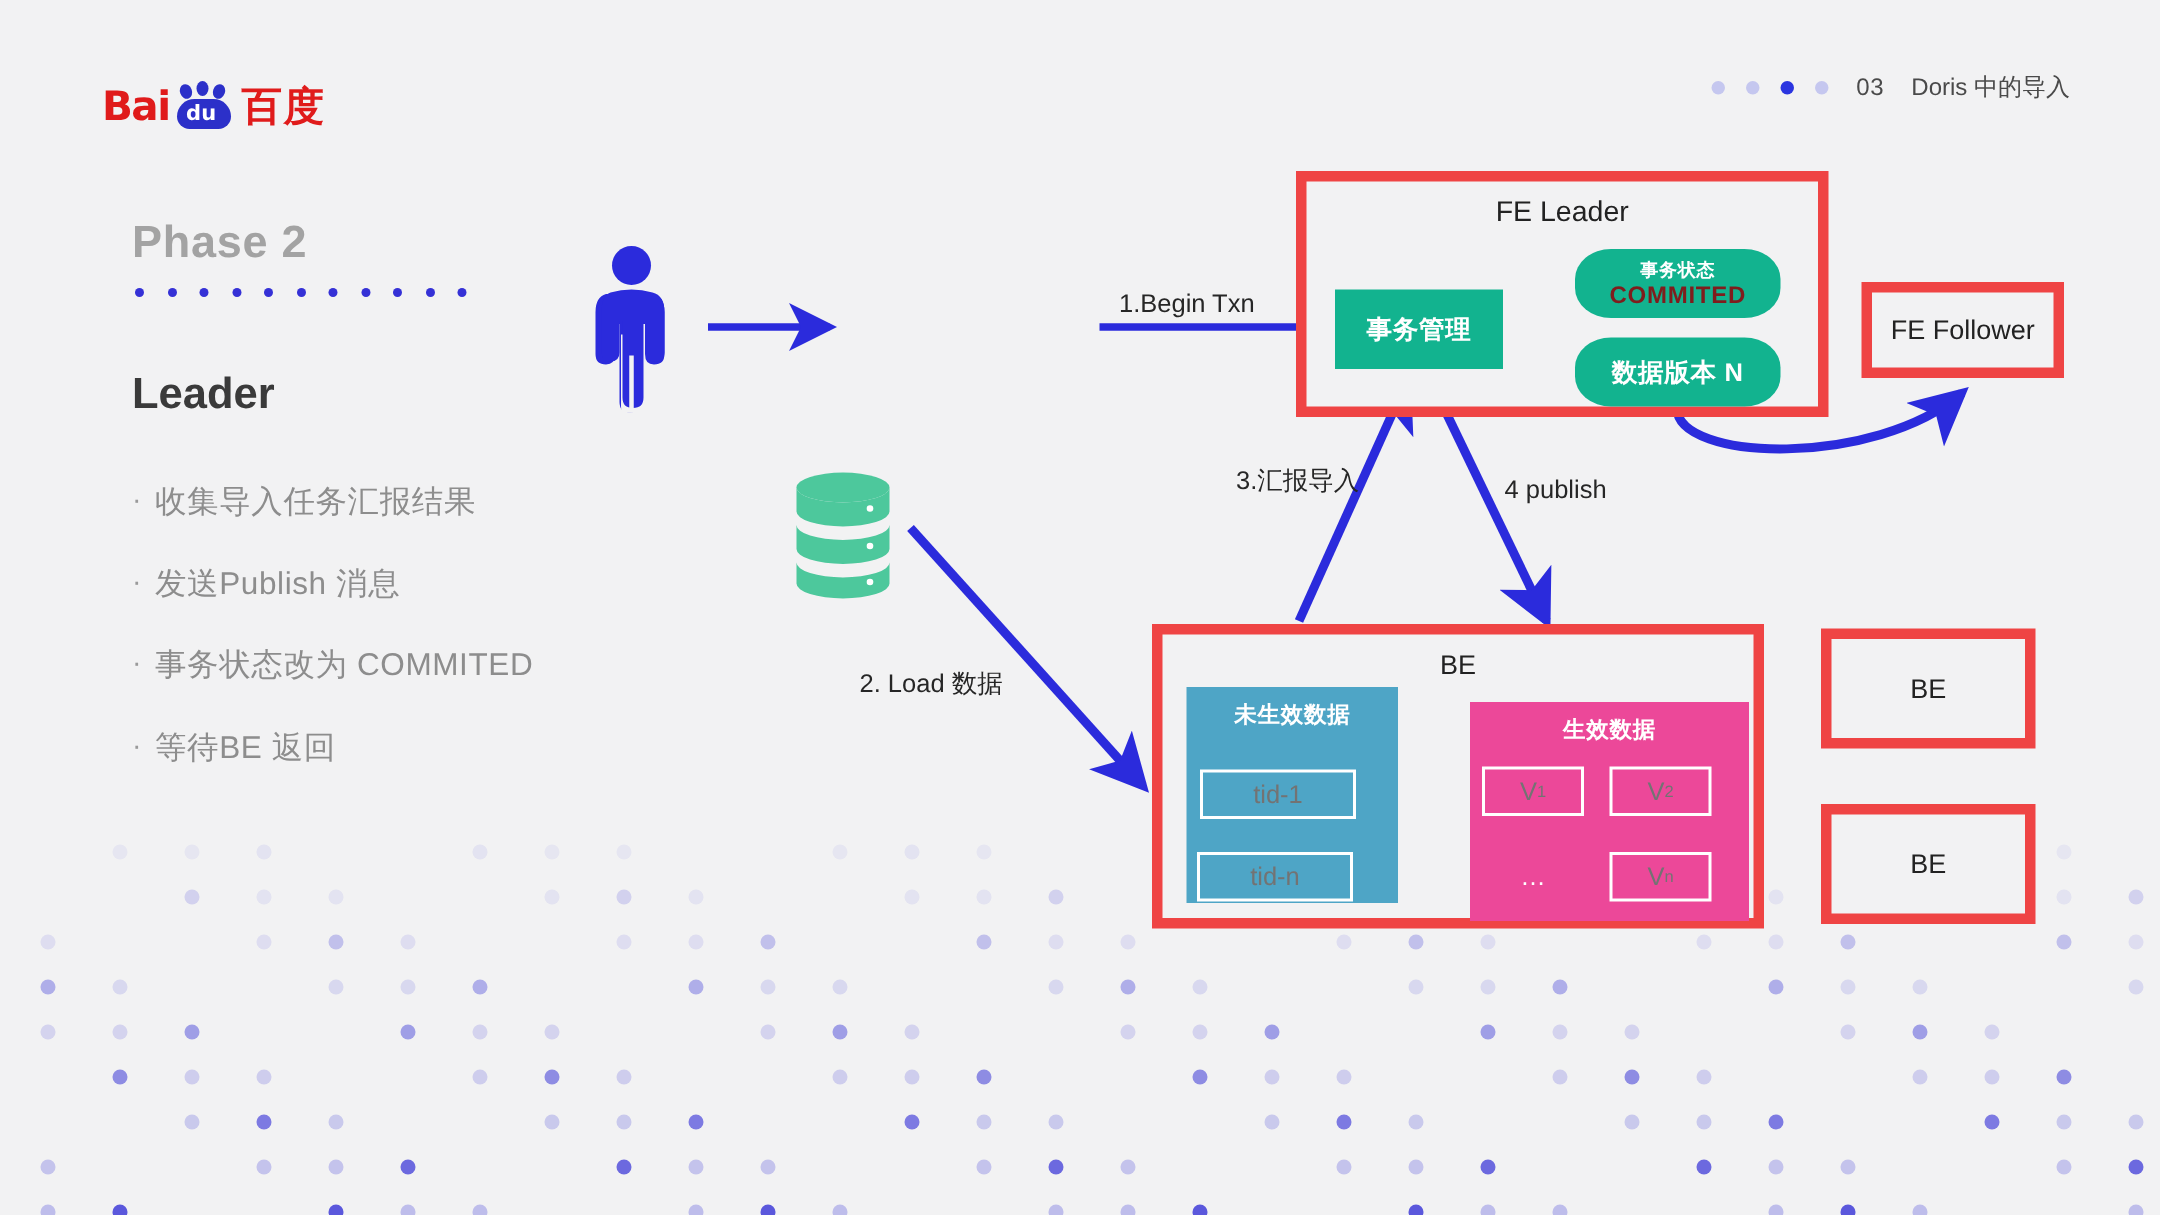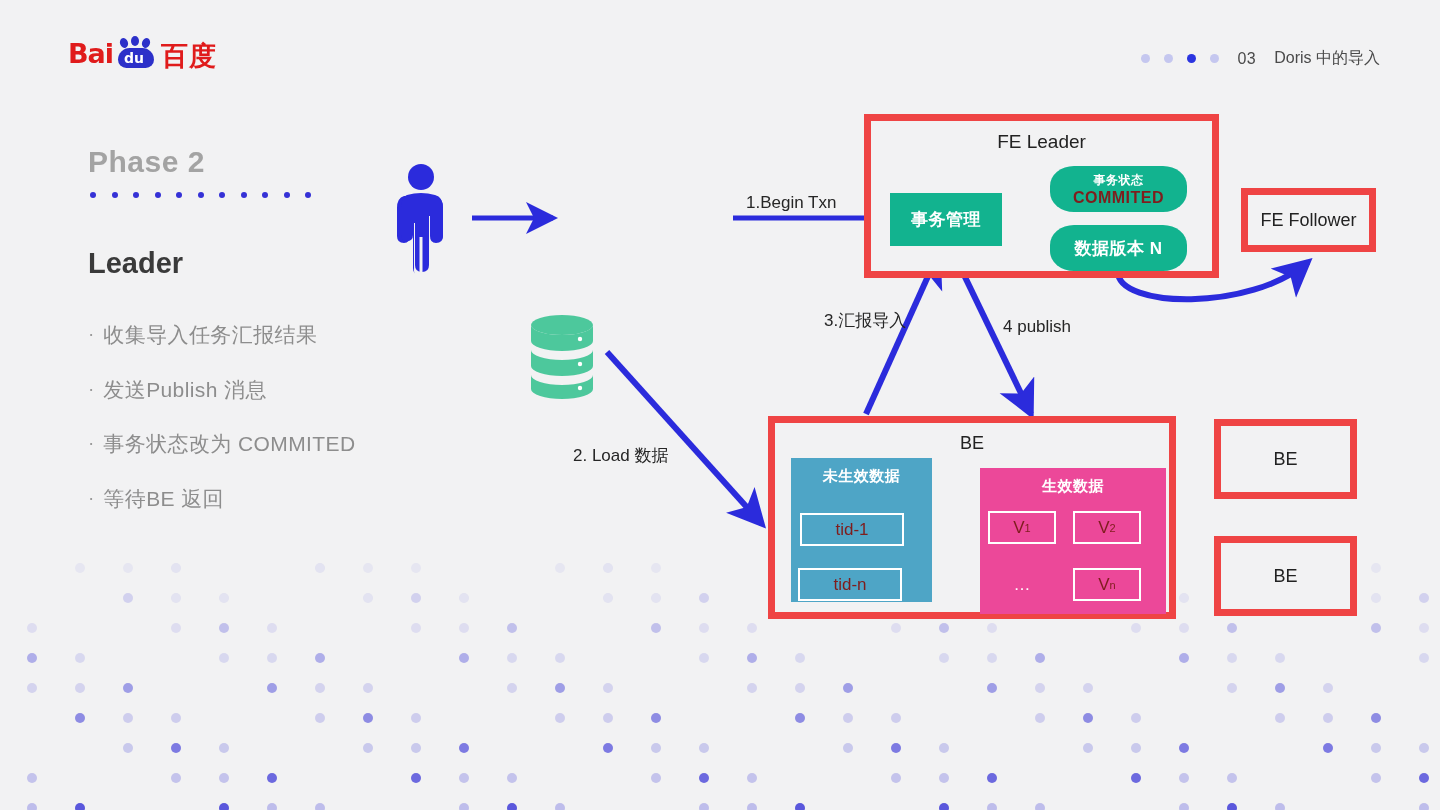--- a/index.html
+++ b/index.html
@@ -8,21 +8,21 @@
     background: #f2f2f3;
     font-family: "Liberation Sans", "DejaVu Sans", sans-serif;
     overflow: hidden;
   }
   #stage { position: relative; width: 1440px; height: 810px; background: #f2f2f3; }
 
   
   #dotfield { position: absolute; left: 0; top: 560px; width: 1440px; height: 250px; z-index: 0; }
 
   
-  .logo { position: absolute; left: 68px; top: 38px; height: 30px; display: flex; }
+  .logo { position: absolute; left: 68px; top: 56px; height: 30px; display: flex; align-items: center; }
   .logo-bai { font-size: 27px; font-weight: 700; color: #e01b1b; letter-spacing: -1px; font-family: "DejaVu Sans", sans-serif; }
   .logo-paw { position: relative; width: 46px; height: 30px; margin: 0 1px; }
   .paw-pad { position: absolute; background: #2c30c9; border-radius: 50%; }
   .p1 { width: 8px; height: 10px; left: 6px; top: 0px; transform: rotate(-20deg); }
   .p2 { width: 8px; height: 10px; left: 17px; top: -2px; }
   .p3 { width: 8px; height: 10px; left: 28px; top: 0px; transform: rotate(20deg); }
   .paw-body { position: absolute; left: 4px; top: 10px; width: 36px; height: 20px; background: #2c30c9; border-radius: 14px 14px 10px 10px; }
   .paw-du { position: absolute; left: 0; top: 10px; width: 40px; height: 20px; color: #fff; font-size: 14px; font-weight: 700; text-align: center; line-height: 20px; font-family: "DejaVu Sans", sans-serif; }
   .logo-cn { font-size: 27px; font-weight: 700; color: #e01b1b; font-family: "DejaVu Sans", sans-serif; letter-spacing: 1px; }
 
@@ -62,21 +62,21 @@
          align-items: center; justify-content: center; color: #fff; }
   #cyl-state { left: 1050px; top: 166px; width: 137px; height: 46px; }
   #cyl-state .l1 { font-size: 12px; font-weight: 700; line-height: 17px; letter-spacing: .5px; }
   #cyl-state .l2 { font-size: 16px; font-weight: 700; line-height: 17px; color: #7f1d1d; letter-spacing: .5px; }
   #cyl-ver { left: 1050px; top: 225px; width: 137px; height: 46px; font-size: 17px; font-weight: 700; letter-spacing: .5px; }
 
   
   #panel-invalid { position: absolute; left: 791px; top: 458px; width: 141px; height: 144px; background: #4ea5c6; }
   #panel-valid { position: absolute; left: 980px; top: 468px; width: 186px; height: 146px; background: #ec4899; }
   .panel-title { text-align: center; color: #fff; font-size: 15px; font-weight: 700; margin-top: 9px; letter-spacing: .5px; }
-  .cellbox { border: 2px solid #fff; color: #7f1d1d; display: flex; align-items: center; justify-content: center; }
+  .cellbox { border: 2px solid #fff; color: #737373; display: flex; align-items: center; justify-content: center; }
   #tid1 { position: absolute; left: 800px; top: 513px; width: 104px; height: 33px; font-size: 17px; }
   #tid2 { position: absolute; left: 798px; top: 568px; width: 104px; height: 33px; font-size: 17px; }
   #v1 { position: absolute; left: 988px; top: 511px; width: 68px; height: 33px; font-size: 17px; }
   #v2 { position: absolute; left: 1073px; top: 511px; width: 68px; height: 33px; font-size: 17px; }
   #vn { position: absolute; left: 1073px; top: 568px; width: 68px; height: 33px; font-size: 17px; }
   #vdots { position: absolute; left: 1000px; top: 568px; width: 44px; height: 33px; color: #fff; font-size: 17px; display: flex; align-items: center; justify-content: center; }
   .cellbox sub { font-size: 11px; }
 
   
   .dbicon { position: absolute; left: 527px; top: 313px; width: 70px; height: 88px; }

